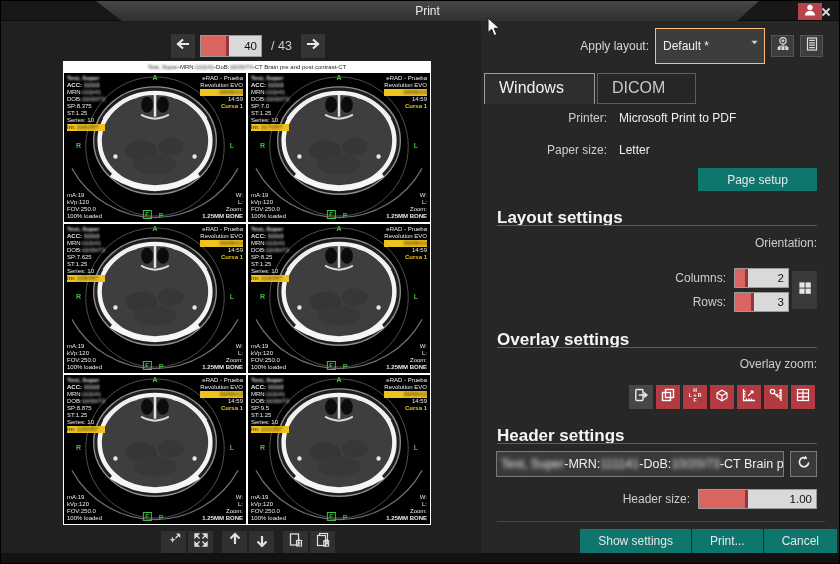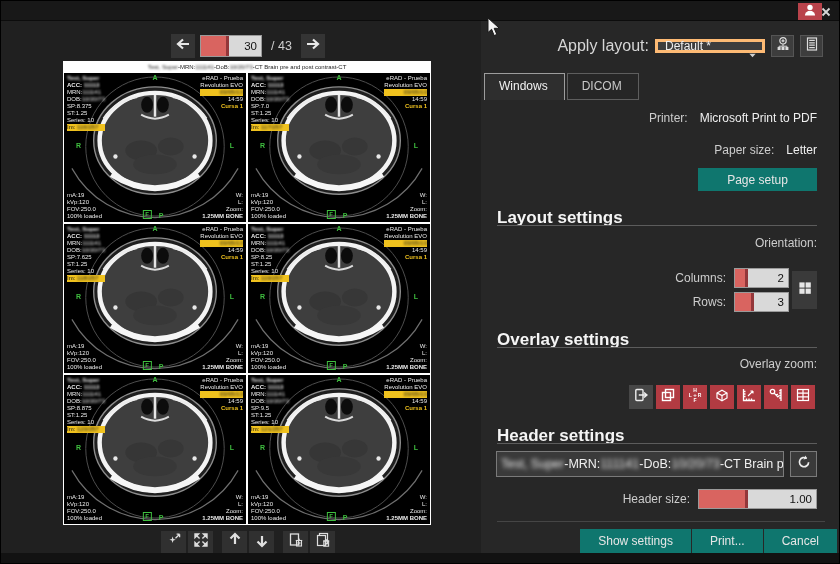--- a/index.html
+++ b/index.html
@@ -30,22 +30,22 @@
   .nav-row{position:absolute;left:170px;top:33px;height:24px;display:flex;align-items:center;gap:5px;}
   .nav-btn{width:24px;height:24px;background:#343434;display:flex;align-items:center;justify-content:center;}
   .spin{position:relative;height:22px;background:#d9d9d9;border:1px solid #9a9a9a;overflow:hidden;}
   .spin .fill{position:absolute;left:0;top:0;bottom:0;background:#d96460;border-right:3px solid #93373a;}
   .spin .tick{position:absolute;top:20%;bottom:20%;width:2px;background:#8a8a8a;}
   .spin .spin-val{position:absolute;right:4px;top:50%;transform:translateY(-50%);color:#111;font-size:11.5px;}
   .page-spin{width:62px;}
   .nav-total{color:#cfcfcf;font-size:12.5px;margin:0 4px;}
 
   .apply-row{position:absolute;right:16px;top:33px;height:24px;display:flex;align-items:center;gap:6px;}
-  .apply-label{color:#d6d6d6;font-size:16px;}
-  .dropdown{position:relative;height:14px;background:#3d3d3d;border:3px solid #fdba74;color:#eee;
+  .apply-label{color:#d6d6d6;font-size:12px;}
+  .dropdown{position:relative;height:36px;background:#3d3d3d;border:1px solid #fdba74;color:#eee;
     font-size:12px;display:flex;align-items:center;padding:0 16px 0 7px;}
   .dropdown .chev{position:absolute;right:5px;top:7px;}
   .dd-apply{width:110px;}
   .sq-btn{width:23px;height:22px;background:#3d3d3d;border:1px solid #555;display:flex;align-items:center;justify-content:center;}
 
   
   .page{position:absolute;left:62px;top:60px;width:368px;height:464px;background:#fff;padding:1px;}
   .page-header{height:10px;font-size:6px;line-height:10px;color:#222;text-align:center;white-space:nowrap;overflow:hidden;}
   .cell-grid{position:absolute;left:1px;right:1px;top:12px;bottom:1px;display:grid;
     grid-template-columns:1fr 1fr;grid-template-rows:1fr 1fr 1fr;gap:2px;background:#fff;}
@@ -68,24 +68,24 @@
   .mk-bottom{left:52%;bottom:3px;}
   .mk-fbox{left:50%;bottom:3px;transform:translateX(-140%);border:1px solid #3fbf3f;font-size:6px;line-height:7px;padding:0 1.5px;}
 
   
   .pv-toolbar{position:absolute;left:160px;top:530px;display:flex;align-items:center;gap:9px;}
   .pv-group{display:flex;gap:2px;}
   .pv-btn{width:25px;height:22px;background:#303030;display:flex;align-items:center;justify-content:center;}
 
   
   .tabs{position:absolute;left:483px;top:72px;display:flex;align-items:flex-end;}
-  .tab{font-size:12px;padding:5px 16px 6px 14px;color:#c9c9c9;border:1px solid #5e5e5e;background:#262626;margin-right:2px;}
+  .tab{font-size:16px;padding:5px 30px 6px 14px;color:#c9c9c9;border:1px solid #5e5e5e;background:#262626;margin-right:2px;}
   .tab.active{color:#f2f2f2;background:#2e2e2e;border:1px solid #9d9d9d;border-bottom:none;padding-bottom:7px;}
 
-  .form-row{position:absolute;left:496px;width:320px;display:flex;align-items:center;justify-content:flex-end;}
+  .form-row{position:absolute;left:496px;width:320px;display:flex;align-items:center;}
   .f-label{color:#cdcdcd;font-size:12px;text-align:right;}
   .f-value{color:#efefef;font-size:12px;}
 
   .row-printer{top:110px;}
   .row-paper{top:142px;}
   .lbl-col{width:110px;}
   .val-col{margin-left:12px;}
 
   .btn{background:#0f766e;color:#e6e6e6;font-size:12px;display:flex;align-items:center;justify-content:center;}
   .btn-pagesetup{position:absolute;left:697px;top:167px;width:119px;height:23px;}
@@ -148,20 +148,23 @@
       <circle cx="132" cy="84" r="2.2" fill="#e8e8e8"></circle>
     </g>
   </defs>
 </svg>
 
 <div class="left-region"></div>
 <div class="right-region"></div>
 <div class="bottom-strip"></div>
 
 <div class="titlebar">
+  <div class="title-tab">
+    <span class="title-text">Print</span>
+  </div>
   <div class="tb-btn tb-user">
     <span><svg viewBox="0 0 16 16" width="16" height="16">
           <g fill="#fff">
             <circle cx="8" cy="5.4" r="2.7"></circle>
             <path d="M2.9 13.4 a5.1 4.6 0 0 1 10.2 0 z"></path>
           </g>
         </svg></span>
   </div>
   <div class="tb-btn tb-close">
     <span><svg viewBox="0 0 10 10" width="10" height="10">
@@ -171,21 +174,21 @@
 </div>
 
 <div class="nav-row">
   <div class="nav-btn">
     <span><svg viewBox="0 0 16 16" width="16" height="16">
           <path d="M14 8 H4 M8 3.5 L3 8 L8 12.5" fill="none" stroke="#e8e8e8" stroke-width="2.2"></path>
         </svg></span>
   </div>
   <div class="spin page-spin">
     <div class="fill" id="page-fill" style="width: 46%;"></div>
-    <span class="spin-val">30</span>
+    <span class="spin-val">40</span>
   </div>
   <span class="nav-total">/ 43</span>
   <div class="nav-btn">
     <span><svg viewBox="0 0 16 16" width="16" height="16">
           <path d="M2 8 H12 M8 3.5 L13 8 L8 12.5" fill="none" stroke="#e8e8e8" stroke-width="2.2"></path>
         </svg></span>
   </div>
 </div>
 
 <div class="apply-row">

